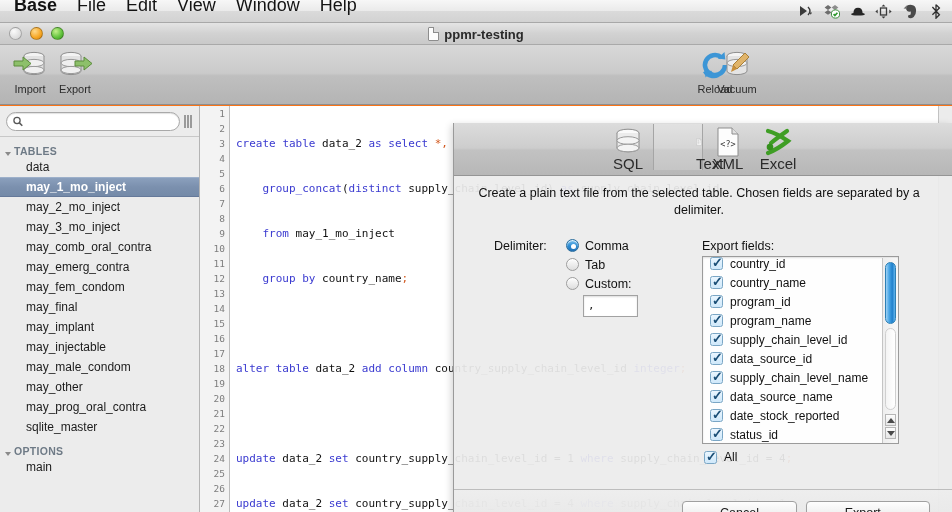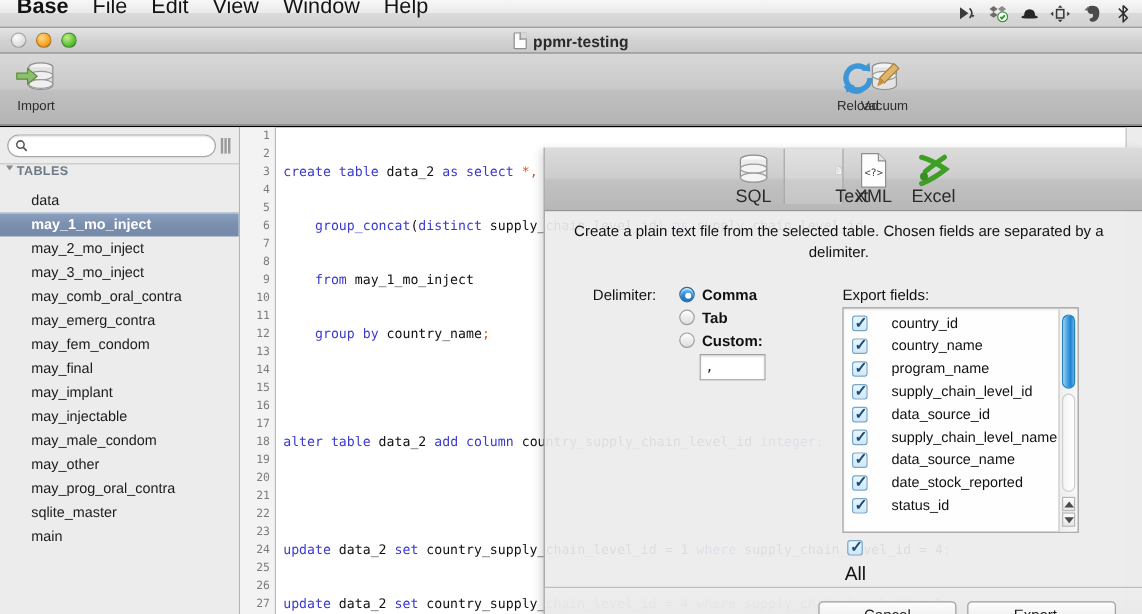--- a/index.html
+++ b/index.html
@@ -26,21 +26,21 @@
   #menubar .mi.app { font-weight:bold; padding-left:14px; }
   #menubar .spacer { flex:1 1 auto; }
   #menubar .tray { display:flex; align-items:center; padding-right:8px; gap:9px; }
   #menubar .tray .ic { width:17px; height:17px; display:flex; align-items:center;
                        justify-content:center; color:#3a3a3a; }
   #menubar .tray .ic svg { display:block; }
 
   
   #window {
     position:absolute; left:0; top:23px; width:952px; height:365px;
-    background:#000000;
+    background:#f97316;
   }
   #titlebar {
     position:absolute; left:0; top:0; width:952px; height:22px;
     background:linear-gradient(to bottom,#e4e4e4 0%,#d2d2d2 50%,#c9c9c9 100%);
     border-bottom:1px solid #a9a9a9;
   }
   #traffic { position:absolute; left:9px; top:4px; display:flex; gap:8px; }
   .light { width:13px; height:13px; border-radius:50%; border:1px solid rgba(0,0,0,.28); }
   .light.close { background:radial-gradient(circle at 35% 30%,#fbfbfb,#dcdcdc 70%,#c2c2c2); }
   .light.min   { background:radial-gradient(circle at 35% 30%,#ffd98a,#f6a623 60%,#d07f10); }
@@ -89,21 +89,21 @@
     font-family:"Liberation Sans",sans-serif; color:#222;
   }
   .grip { width:9px; height:13px; display:flex; gap:1.5px; }
   .grip i { width:1.5px; height:13px; background:#9a9a9a; display:block; }
 
   #treelist {
     position:absolute; left:0; top:30px; width:199px; height:376px;
     background:#ececec; overflow:hidden; border-top:1px solid #c8c8c8;
   }
   .grouphdr {
-    display:flex; align-items:flex-start; gap:4px; height:20px; padding-left:6px;
+    display:flex; align-items:flex-end; gap:4px; height:20px; padding-left:6px;
     font-size:10.5px; font-weight:bold; color:#6e7a86; letter-spacing:.3px;
   }
   .grouphdr .tri {
     width:0;height:0;border-left:4.5px solid #8a8a8a;border-top:3.5px solid transparent;
     border-bottom:3.5px solid transparent; transform:rotate(90deg);
   }
   .titem {
     height:20px; line-height:20px; padding-left:26px; font-size:12px; color:#1b1b1b;
     cursor:default; white-space:nowrap;
   }
@@ -161,21 +161,21 @@
     border-left:1px solid #a5a5a5; border-right:1px solid #a5a5a5;padding-left:42px;
   }
   .sheettab .g { height:32px; display:flex; align-items:center; justify-content:center; }
   .sheettab .t { font-size:15px; color:#2b2b2b; line-height:12px; }
 
   #sheetdesc {
     position:absolute; left:20px; top:62px; width:450px;
     font-size:12.5px; color:#111; line-height:17px;text-align:center;
   }
   #delimlabel { position:absolute; left:40px; top:116px; font-size:12.5px; color:#111; }
-  #delimopts { position:absolute; left:112px; top:113px;font-weight:bold; }
+  #delimopts { position:absolute; left:112px; top:113px; }
   .radio-row { display:flex; align-items:center; gap:6px; height:19px; }
   .radio {
     width:13px; height:13px; border-radius:50%;
     background:linear-gradient(to bottom,#fdfdfd,#dedede);
     border:1px solid #9d9d9d; position:relative; flex:none;
     box-shadow:inset 0 1px 1px rgba(255,255,255,.9);
   }
   .radio.on {
     background:linear-gradient(to bottom,#7fc3ef 0%,#2f8fd6 50%,#1f6fb5 100%);
     border:1px solid #2a6d9e;
@@ -194,21 +194,21 @@
   }
 
   #fieldslabel { position:absolute; left:248px; top:116px; font-size:12.5px; color:#111; }
   #fieldsbox {
     position:absolute; left:248px; top:133px; width:197px; height:188px;
     background:rgba(255,255,255,0.92); border:1px solid #9b9b9b;
     box-shadow:inset 0 1px 2px rgba(0,0,0,.13);
     overflow:hidden;
   }
   .fieldrow {
-    display:flex; align-items:flex-end; gap:20px; height:19px; padding-left:7px;
+    display:flex; align-items:flex-start; gap:7px; height:19px; padding-left:7px;
     font-size:12px; color:#111;
   }
   .cbx {
     width:13px; height:13px; border-radius:2.5px; flex:none; position:relative;
     background:linear-gradient(to bottom,#ffffff,#e3e3e3); border:1px solid #9b9b9b;
   }
   .cbx.on { background:linear-gradient(to bottom,#eaf6ff,#cfe8fa); border-color:#7aa6c5; }
   .cbx.on:after {
     content:"✓"; position:absolute; left:1px; top:-3px;
     font-size:13px; color:#1b4f77; font-weight:bold; line-height:16px;
@@ -232,21 +232,21 @@
     position:absolute; left:2px; width:11px; height:12px;
     display:flex; align-items:center; justify-content:center;
     background:linear-gradient(to bottom,#fcfcfc,#e6e6e6); border:1px solid #b6b6b6;
   }
   #fieldsscroll .arr.up { top:156px; }
   #fieldsscroll .arr.dn { top:169px; }
   #fieldsscroll .arr i { width:0;height:0; }
   #fieldsscroll .arr.up i { border-left:4px solid transparent;border-right:4px solid transparent;border-bottom:5px solid #4a4a4a; }
   #fieldsscroll .arr.dn i { border-left:4px solid transparent;border-right:4px solid transparent;border-top:5px solid #4a4a4a; }
 
-  #allrow { position:absolute; left:250px; top:327px; display:flex; align-items:center; gap:7px; font-size:16px; color:#111;flex-direction:column; }
+  #allrow { position:absolute; left:250px; top:327px; display:flex; align-items:center; gap:7px; font-size:12px; color:#111; }
 
   #sheetfooter {
     position:absolute; left:0; bottom:0; width:498px; height:45px;
     border-top:1px solid #bdbdbd;
     background:linear-gradient(to bottom,rgba(238,238,238,.6),rgba(226,226,226,.6));
   }
   .btn {
     position:absolute; top:11px; height:23px; border-radius:4px;
     background:linear-gradient(to bottom,#fefefe 0%,#f2f2f2 48%,#e6e6e6 52%,#dcdcdc 100%);
     border:1px solid #a0a0a0; box-shadow:0 1px 1px rgba(0,0,0,.10);
@@ -338,20 +338,32 @@
         <svg width="34" height="30" viewBox="0 0 34 30">
           <ellipse cx="21" cy="6" rx="10" ry="3.6" fill="#f3f3f3" stroke="#8f8f8f"></ellipse>
           <path d="M11 6 v15 a10 3.6 0 0 0 20 0 V6" fill="#e2e2e2" stroke="#8f8f8f"></path>
           <ellipse cx="21" cy="13" rx="10" ry="3.6" fill="#f0f0f0" stroke="#9a9a9a"></ellipse>
           <ellipse cx="21" cy="20" rx="10" ry="3.6" fill="#f0f0f0" stroke="#9a9a9a"></ellipse>
           <path d="M1 11 h9 v-4 l8 6.5 l-8 6.5 v-4 h-9 z" fill="#8dc06a" stroke="#5c8c3c"></path>
         </svg>
       </div>
       <div class="lbl">Import</div>
     </div>
+    <div class="tbitem" style="left:48px;">
+      <div class="glyph">
+        <svg width="34" height="30" viewBox="0 0 34 30">
+          <ellipse cx="13" cy="6" rx="10" ry="3.6" fill="#f3f3f3" stroke="#8f8f8f"></ellipse>
+          <path d="M3 6 v15 a10 3.6 0 0 0 20 0 V6" fill="#e2e2e2" stroke="#8f8f8f"></path>
+          <ellipse cx="13" cy="13" rx="10" ry="3.6" fill="#f0f0f0" stroke="#9a9a9a"></ellipse>
+          <ellipse cx="13" cy="20" rx="10" ry="3.6" fill="#f0f0f0" stroke="#9a9a9a"></ellipse>
+          <path d="M17 11 h9 v-4 l8 6.5 l-8 6.5 v-4 h-9 z" fill="#8dc06a" stroke="#5c8c3c"></path>
+        </svg>
+      </div>
+      <div class="lbl">Export</div>
+    </div>
     <div class="tbitem" style="left:688px;">
       <div class="glyph">
         <svg width="32" height="30" viewBox="0 0 32 30">
           <path d="M26 15 a10 10 0 1 1 -3.4 -7.5" stroke="#3d96d6" stroke-width="4.5" fill="none"></path>
           <path d="M25.5 2 l0.8 7.5 l-7.6 -1 z" fill="#3d96d6"></path>
           <path d="M6 21 a10 10 0 0 0 13 4" stroke="#3d96d6" stroke-width="4.5" fill="none"></path>
           <path d="M6.5 27.5 l-0.9 -7.5 l7.6 1 z" fill="#3d96d6"></path>
         </svg>
       </div>
       <div class="lbl">Reload</div>
@@ -397,20 +409,24 @@
       <div class="titem">may_comb_oral_contra</div>
       <div class="titem">may_emerg_contra</div>
       <div class="titem">may_fem_condom</div>
       <div class="titem">may_final</div>
       <div class="titem">may_implant</div>
       <div class="titem">may_injectable</div>
       <div class="titem">may_male_condom</div>
       <div class="titem">may_other</div>
       <div class="titem">may_prog_oral_contra</div>
       <div class="titem">sqlite_master</div>
+      <div class="grouphdr">
+        <span class="tri"></span>
+        <span>OPTIONS</span>
+      </div>
       <div class="titem">main</div>
     </div>
   </div>
 
   <div id="editor">
     <div id="gutter">
       <div>1</div>
       <div>2</div>
       <div>3</div>
       <div>4</div>
@@ -549,20 +565,24 @@
       <div class="fieldrow">
         <span class="cbx on"></span>
         <span>country_id</span>
       </div>
       <div class="fieldrow">
         <span class="cbx on"></span>
         <span>country_name</span>
       </div>
       <div class="fieldrow">
         <span class="cbx on"></span>
+        <span>program_id</span>
+      </div>
+      <div class="fieldrow">
+        <span class="cbx on"></span>
         <span>program_name</span>
       </div>
       <div class="fieldrow">
         <span class="cbx on"></span>
         <span>supply_chain_level_id</span>
       </div>
       <div class="fieldrow">
         <span class="cbx on"></span>
         <span>data_source_id</span>
       </div>

